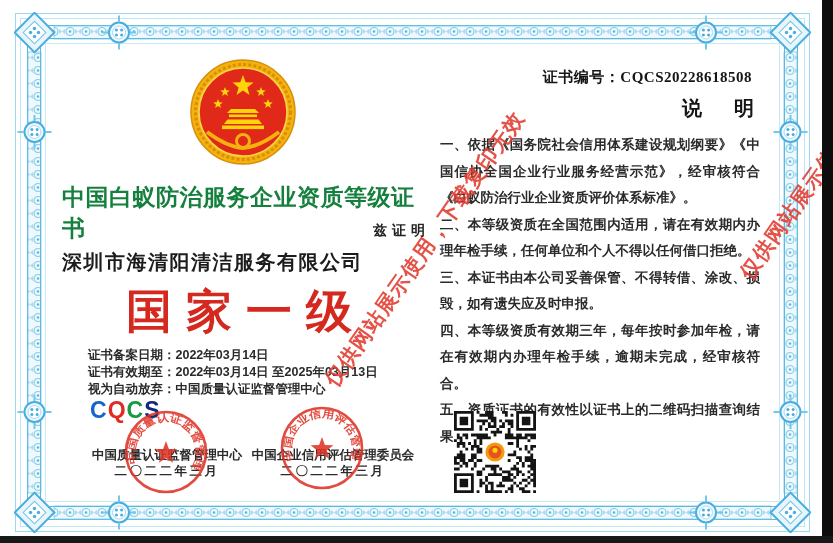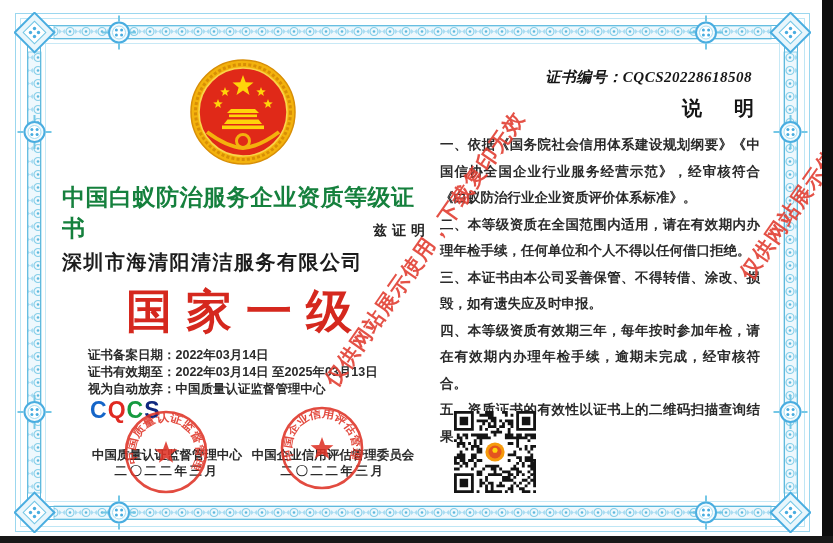--- a/index.html
+++ b/index.html
@@ -4,21 +4,21 @@
 <style>
   html,body{margin:0;padding:0;background:#fff;}
   .page{position:relative;width:833px;height:543px;background:#fff;overflow:hidden;
         font-family:"Liberation Sans",sans-serif;}
   .edge-right{position:absolute;right:0;top:0;width:11px;height:543px;background:#0d0d0d;}
   .edge-bottom{position:absolute;left:0;bottom:0;width:833px;height:7px;background:#181818;}
   .frame{position:absolute;left:14px;top:12px;}
   .emblem{position:absolute;left:187px;top:56px;}
   .cert-no{position:absolute;left:440px;top:68px;width:312px;text-align:right;
            font-family:"Liberation Serif",serif;font-weight:700;font-size:15px;color:#151515;
-           letter-spacing:.5px;font-style:italic;}
+           letter-spacing:.5px;}
   .title{position:absolute;left:62px;top:182px;width:368px;margin:0;text-align:left;
          font-size:23px;font-weight:800;color:#15803d;letter-spacing:.5px;}
   .certify{position:absolute;left:62px;top:222px;width:368px;text-align:right;
            font-size:14px;font-weight:700;color:#222;letter-spacing:5px;}
   .company{position:absolute;left:62px;top:249px;width:368px;
            font-size:20px;font-weight:800;color:#1c1c1c;letter-spacing:1.5px;}
   .grade{position:absolute;left:62px;top:281px;width:368px;text-align:center;
          font-size:46px;font-weight:800;letter-spacing:14px;
          font-family:"Liberation Serif",serif;}
   .fields{position:absolute;left:88px;top:347px;font-size:12.5px;font-weight:700;

